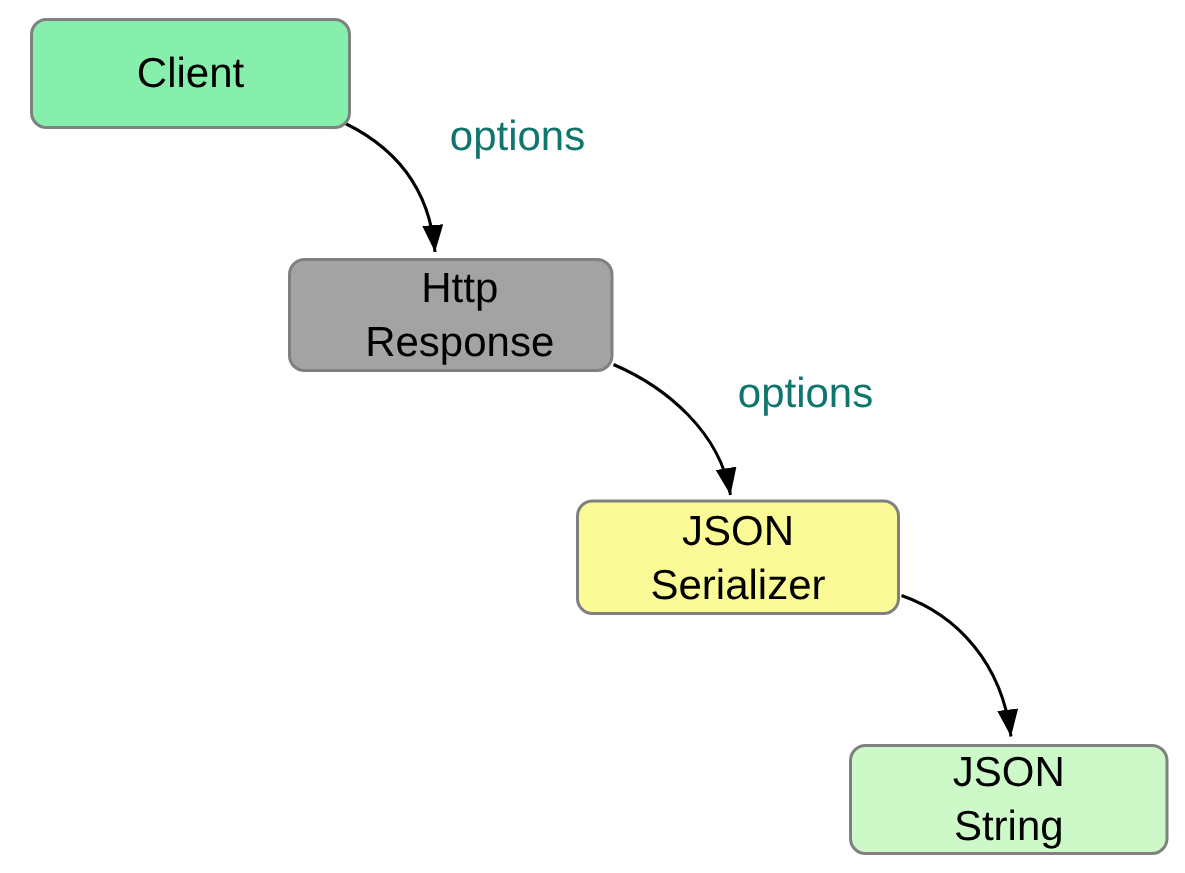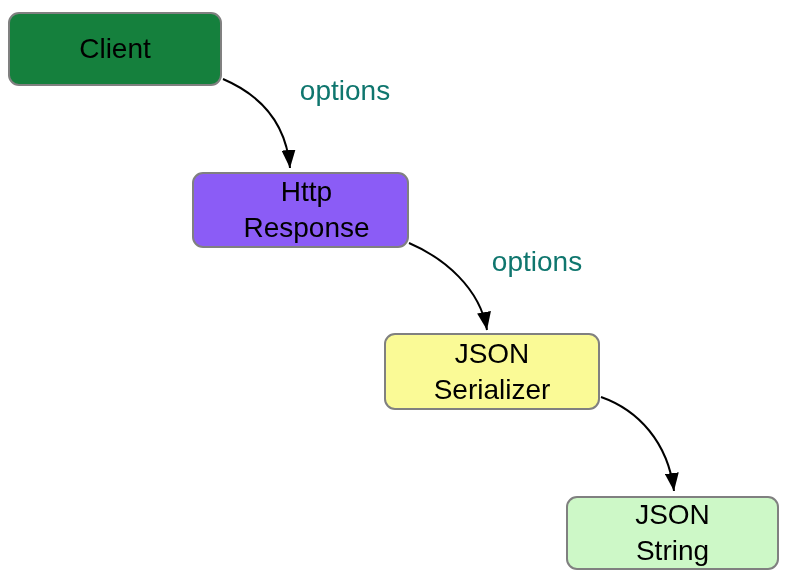--- a/index.html
+++ b/index.html
@@ -60,23 +60,23 @@
     <defs>
       <marker id="arrowhead" markerWidth="9" markerHeight="7" refX="9" refY="3.5" orient="auto">
         <path d="M0,0 L9,3.5 L0,7 z" fill="#000000"></path>
       </marker>
     </defs>
     <path d="M 223 79 C 258 94, 286 120, 290 168" fill="none" stroke="#000000" stroke-width="2" marker-end="url(#arrowhead)"></path>
     <path d="M 409 243 C 444 258, 480 288, 487 330" fill="none" stroke="#000000" stroke-width="2" marker-end="url(#arrowhead)"></path>
     <path d="M 601 397 C 638 410, 668 442, 674 491" fill="none" stroke="#000000" stroke-width="2" marker-end="url(#arrowhead)"></path>
   </svg>
 
-  <div class="node node-client" style="background-color: #15803d;">Client</div>
+  <div class="node node-client" style="background-color: #86efac; margin-left: 12px;">Client</div>
 
-  <div class="node node-http-response" style="background-color: #8b5cf6; padding-left: 12px;">Http
+  <div class="node node-http-response" style="background-color: #a3a3a3; padding-left: 12px;">Http
 Response</div>
 
   <div class="node node-json-serializer" style="background-color: rgb(250, 250, 150);">JSON
 Serializer</div>
 
   <div class="node node-json-string" style="background-color: rgb(205, 248, 199);">JSON
 String</div>
 
   <div class="edge-label edge-label-1">options</div>
 

